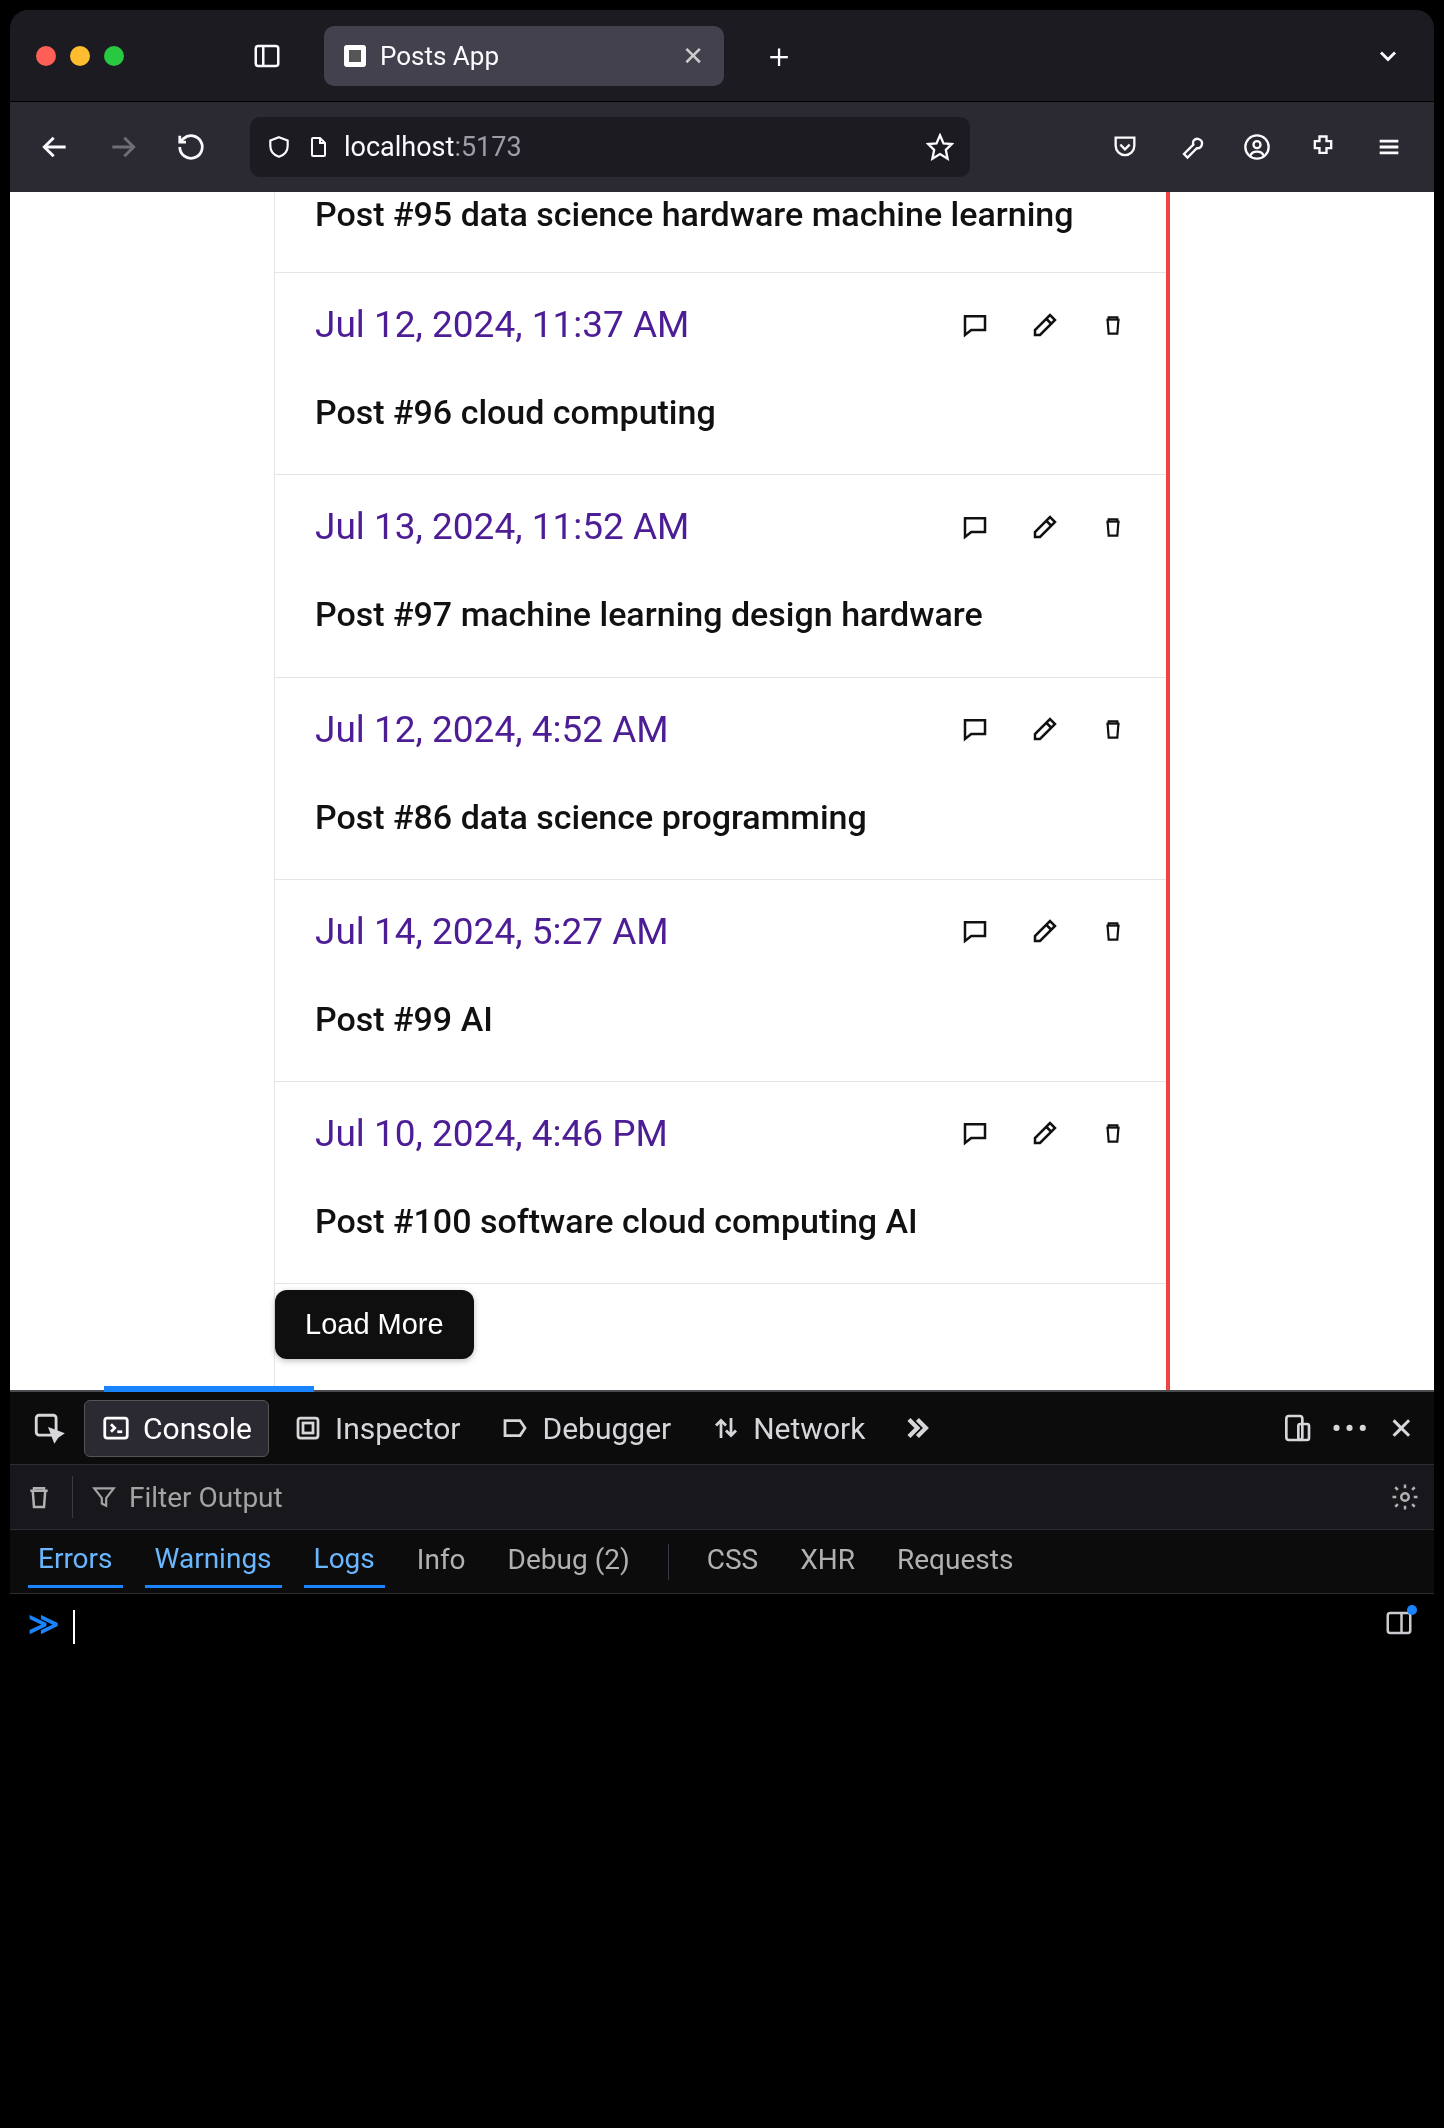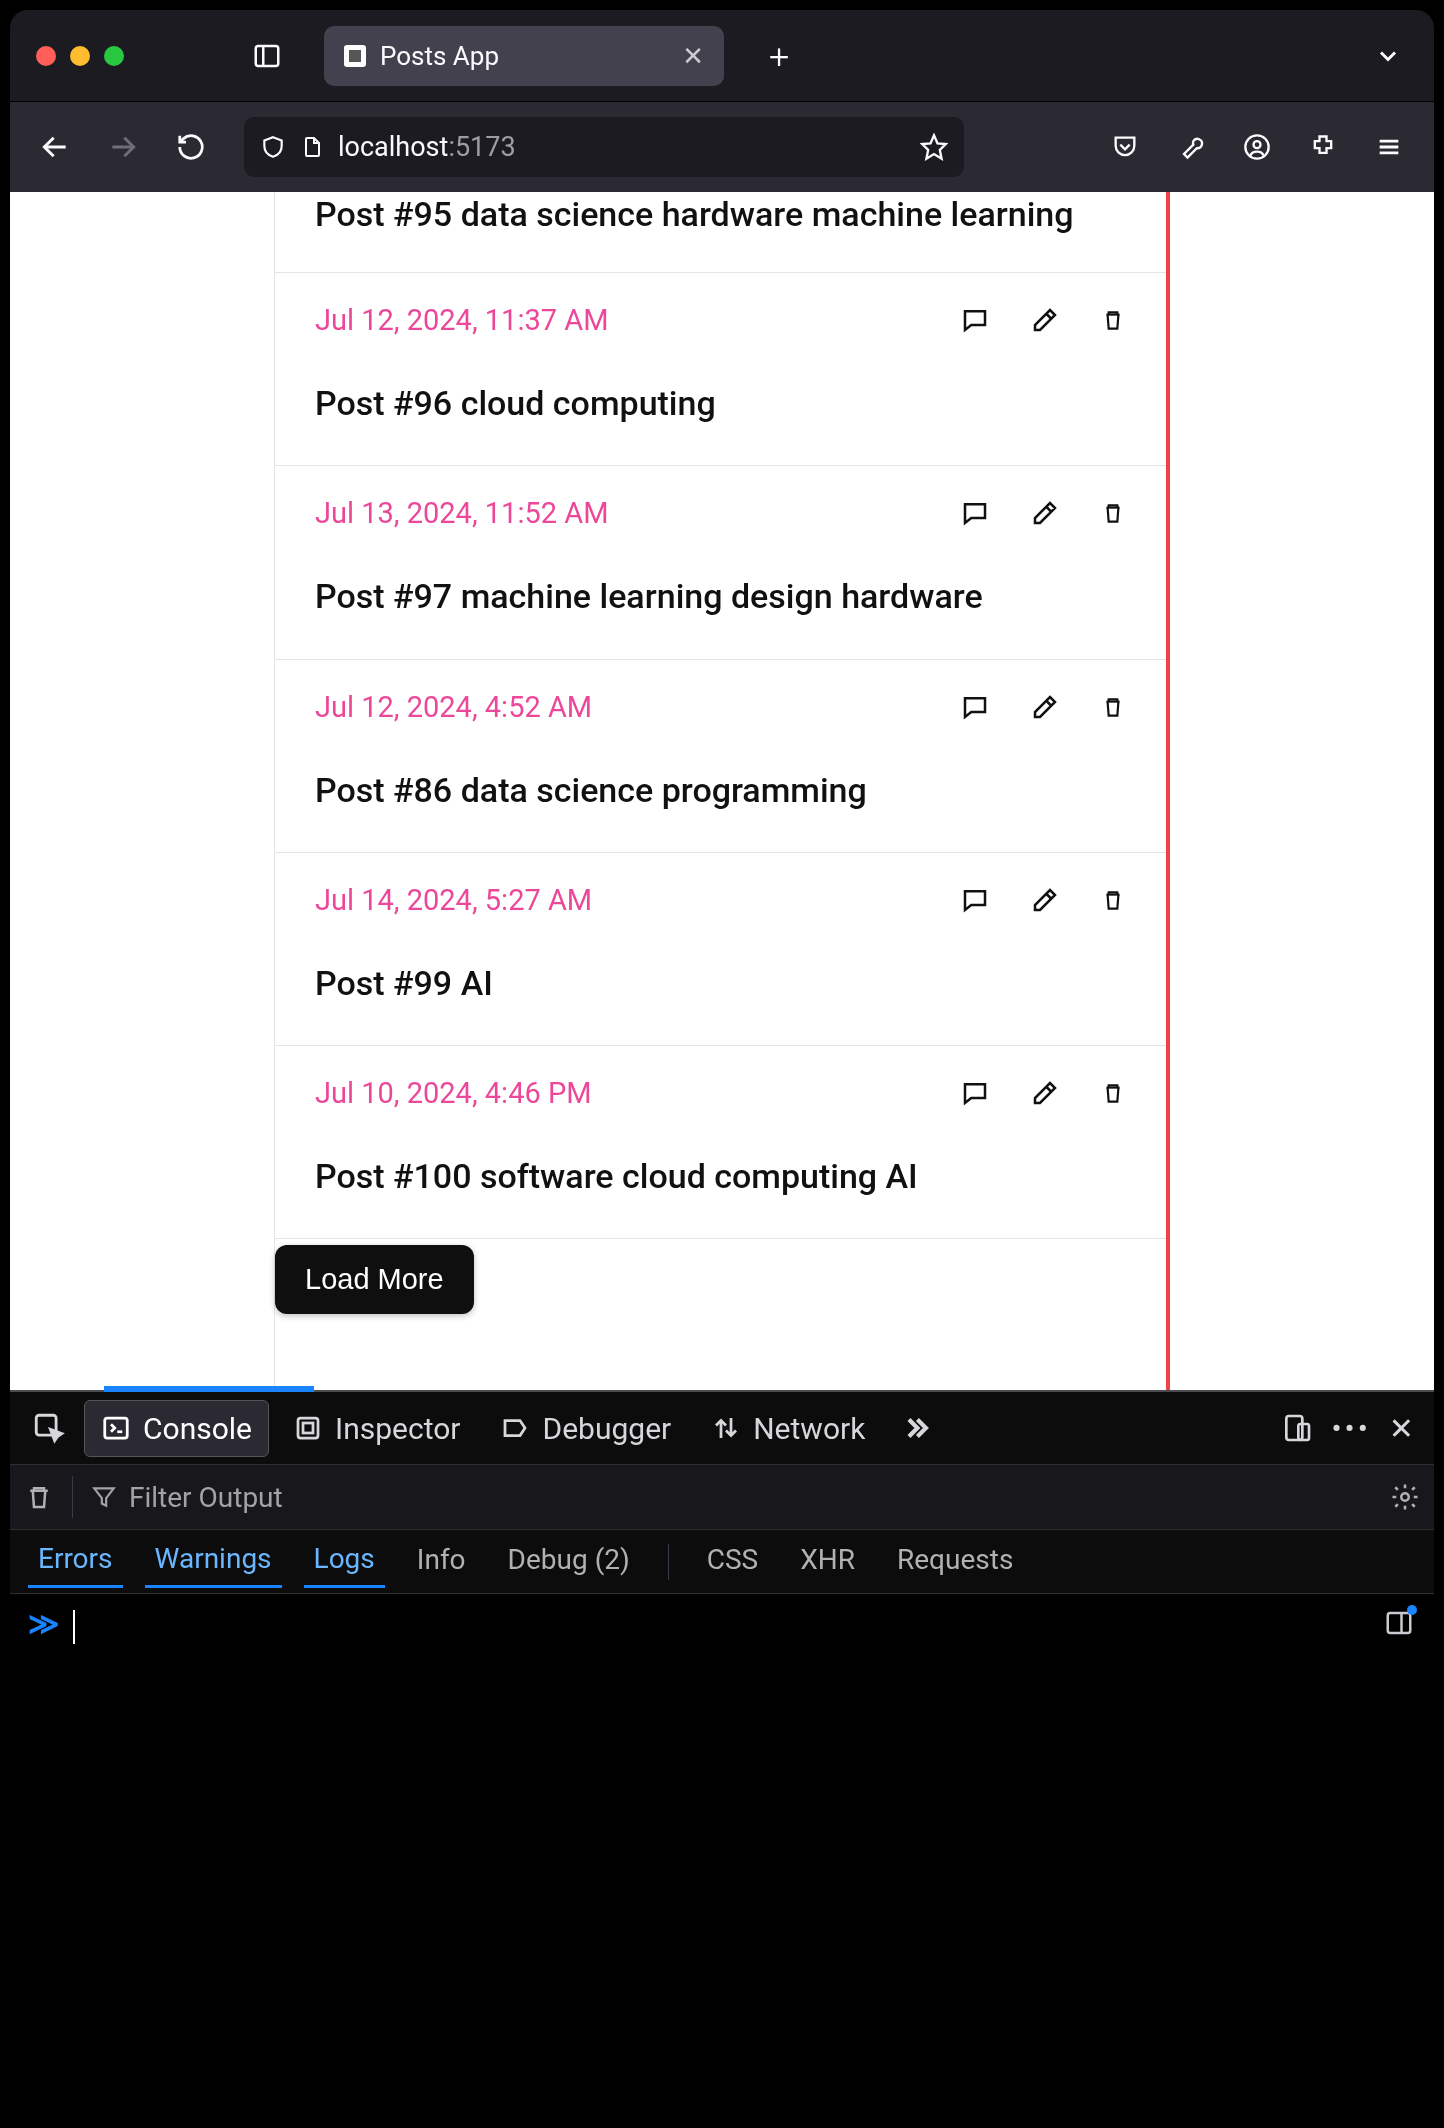--- a/index.html
+++ b/index.html
@@ -19,33 +19,33 @@
   .tab .favicon::after { content:""; width:12px; height:12px; background:#555; }
   .tab-title { font-size: 26px; flex:1; }
   .tab-close { color:#ccc; font-size:26px; cursor:pointer; }
   .newtab { color:#fbfbfe; font-size:34px; margin-left: 20px; cursor:pointer; }
   .tabbar-right { margin-left:auto; display:flex; align-items:center; gap:22px; color:#fbfbfe; padding-right:20px; }
 
   
   .toolbar { height: 90px; background:#2b2a33; display:flex; align-items:center; padding:0 18px; gap:14px; }
   .tb-btn { width:54px; height:54px; display:flex; align-items:center; justify-content:center; color:#fbfbfe; border-radius:8px; cursor:pointer; }
   .tb-btn.disabled { color:#6f6e77; }
-  .urlbar { flex:0 0 720px; height:60px; background:#1c1b22; border-radius:10px; display:flex; align-items:center; padding:0 16px; gap:14px; color:#fbfbfe; margin-left:12px; }
+  .urlbar { flex:0 0 720px; height:60px; background:#1c1b22; border-radius:10px; display:flex; align-items:center; padding:0 16px; gap:14px; color:#fbfbfe; margin-left:18px; }
   .url-text { font-size:27px; color:#fbfbfe; }
   .url-text .port { color:#9e9da6; }
   .urlbar .spacer { flex:1; }
   .toolbar-right { margin-left:auto; display:flex; align-items:center; gap:12px; }
 
   
   .content { flex:1; background:#fff; display:flex; justify-content:center; overflow:hidden; position:relative; }
   .feed { width: 896px; border-left:1px solid #e5e5e5; border-right:4px solid #ef4444; display:flex; flex-direction:column; }
   .post { border-bottom:1px solid #e5e5e5; padding: 30px 40px 40px 40px; }
   .post.first { padding-top: 0; padding-bottom: 36px; }
   .post-head { display:flex; align-items:center; justify-content:space-between; margin-bottom: 44px; }
-  .post-date { font-size:29px; color:#ec4899;text-align:right; }
+  .post-date { font-size:37px; color:#4c1d95;text-align:right; }
   .post-actions { display:flex; gap:40px; }
   .post-actions .act { cursor:pointer; color:#111; }
   .post-title { font-size:34px; color:#111; font-weight:500; line-height:1.3; }
   .loadmore-wrap { padding: 6px 0 40px 0; }
   .loadmore { background:#0f0f0f; color:#fff; font-size:29px; padding:18px 30px; border:none; border-radius:12px; cursor:pointer; box-shadow: 0 2px 6px rgba(0,0,0,.25); }
 
   
   .devtools { height: 720px; background:#0c0c0d; border-top:2px solid #4a4a4f; display:flex; flex-direction:column; }
   .dt-tabs { height:72px; display:flex; align-items:center; padding:8px 12px; gap:8px; position:relative; }
   .dt-loading { position:absolute; top:-6px; left:94px; width:210px; height:6px; background:#1a84ff; }

